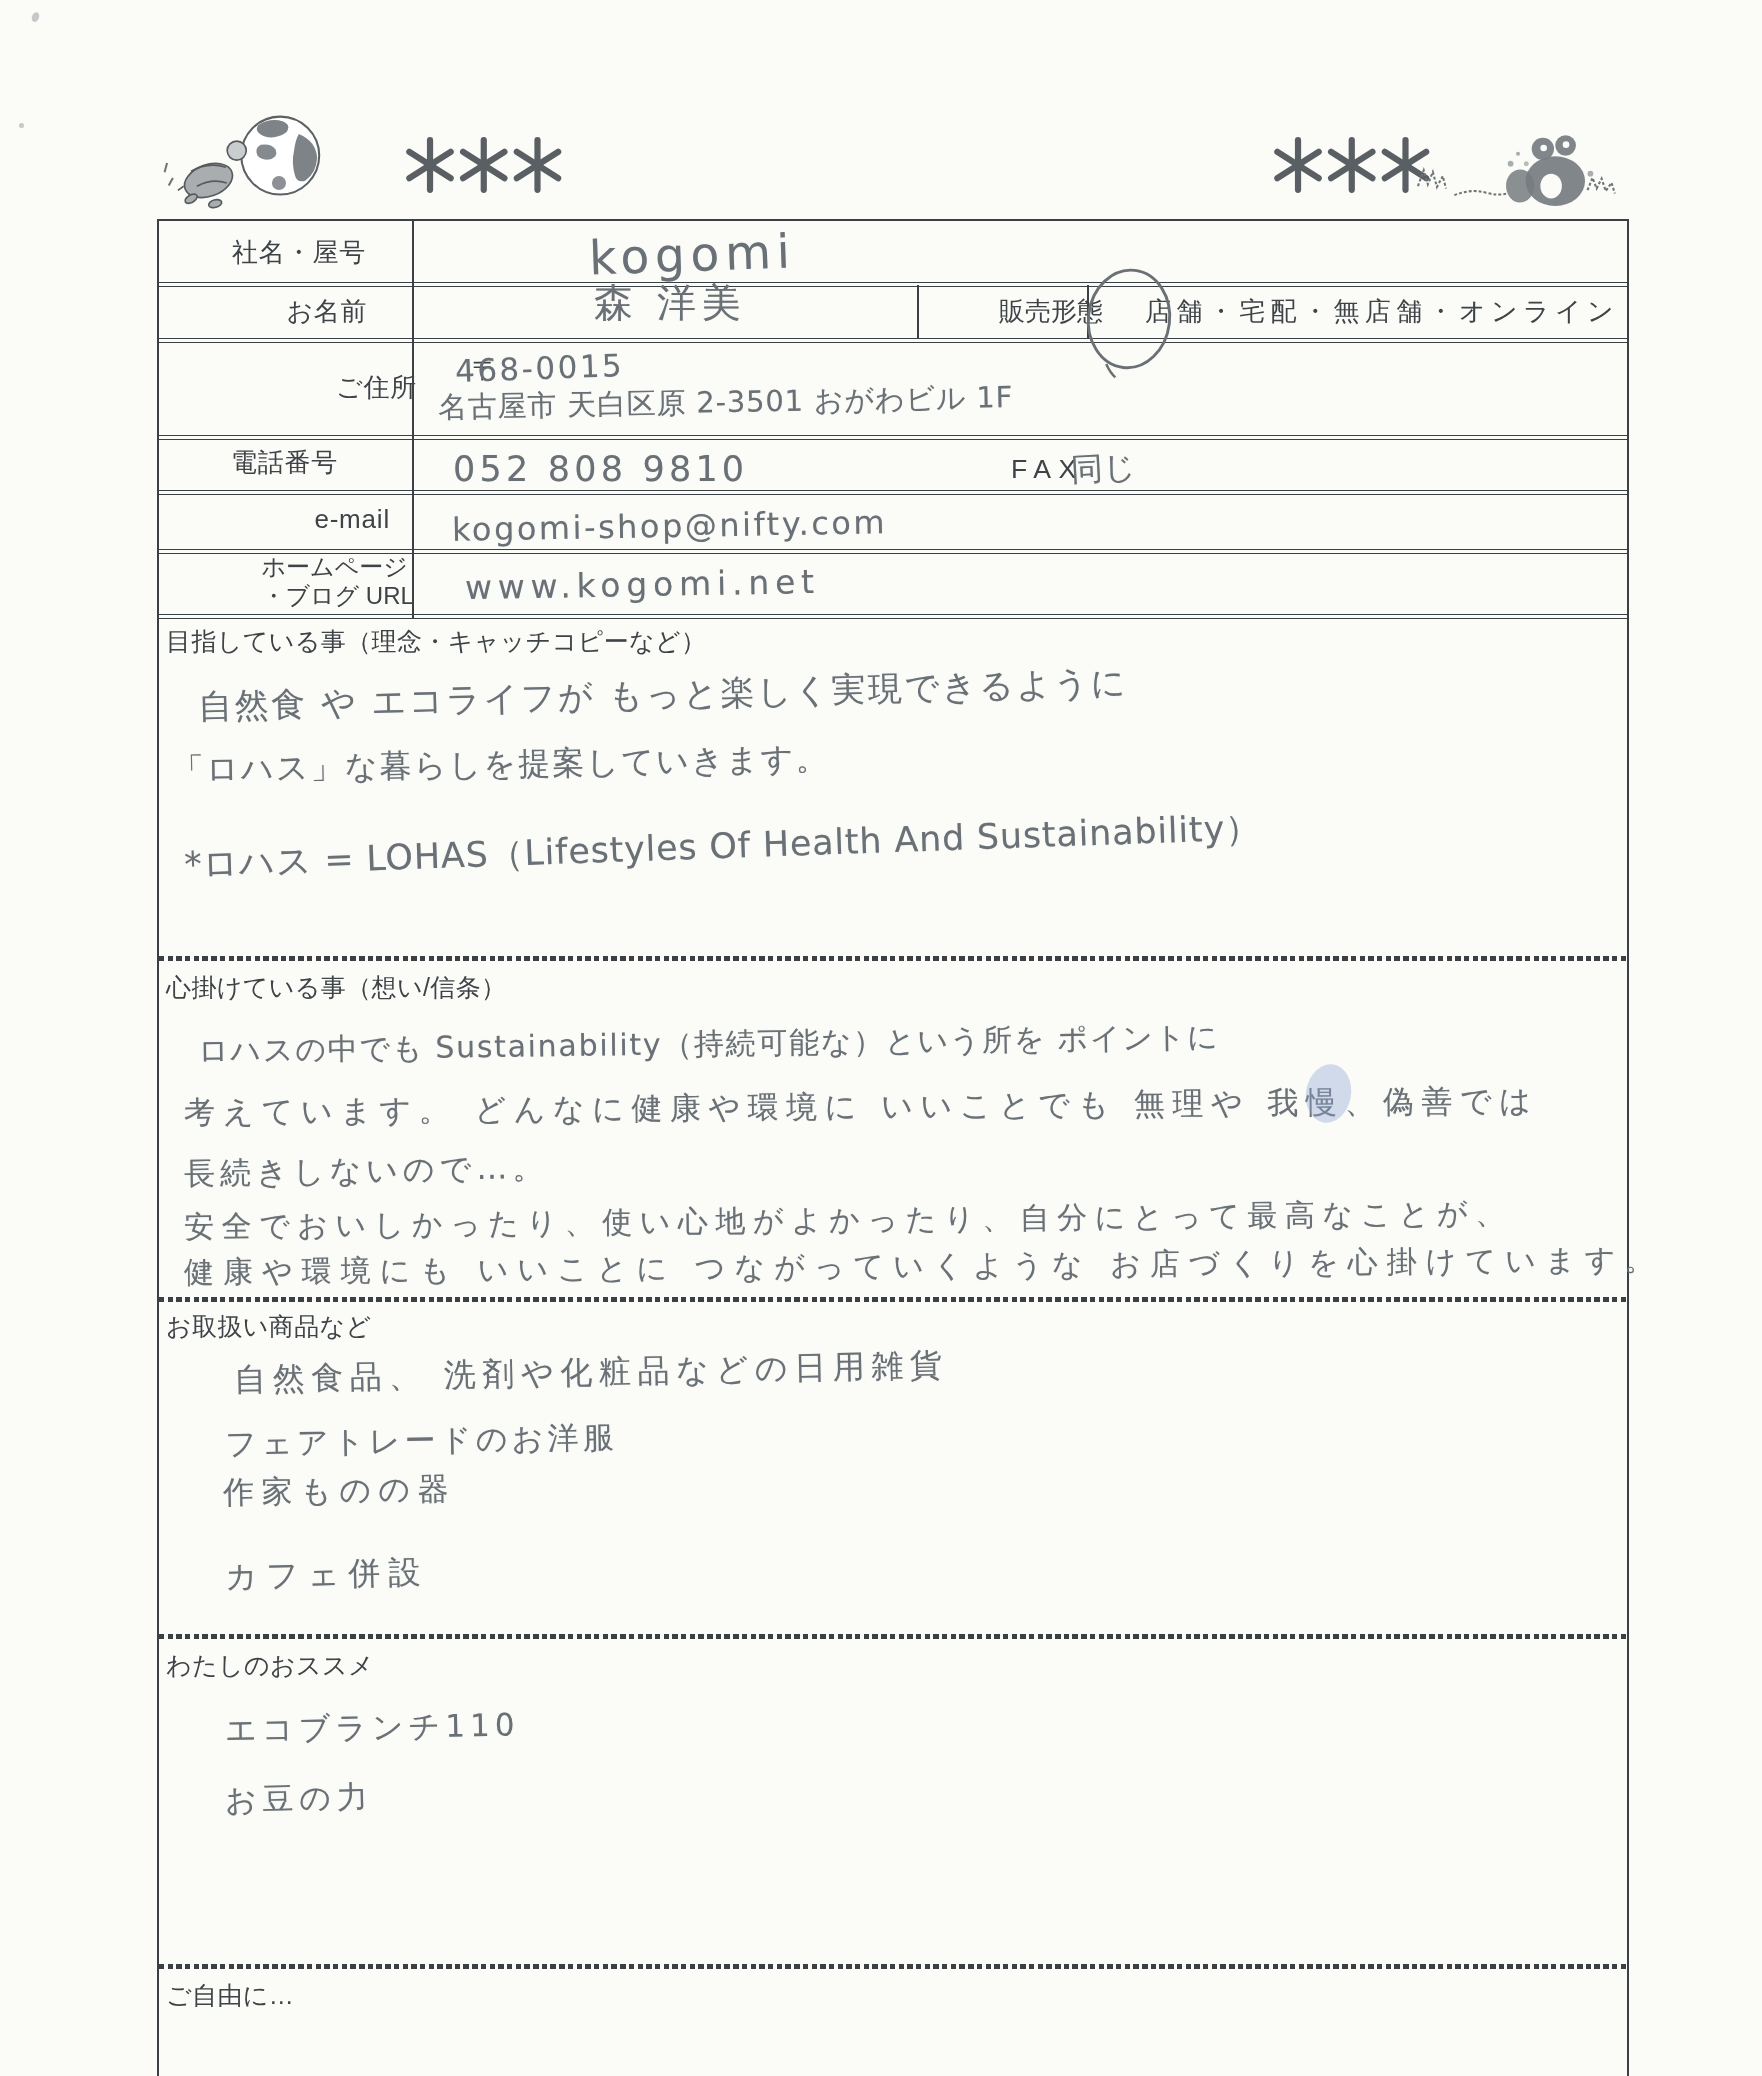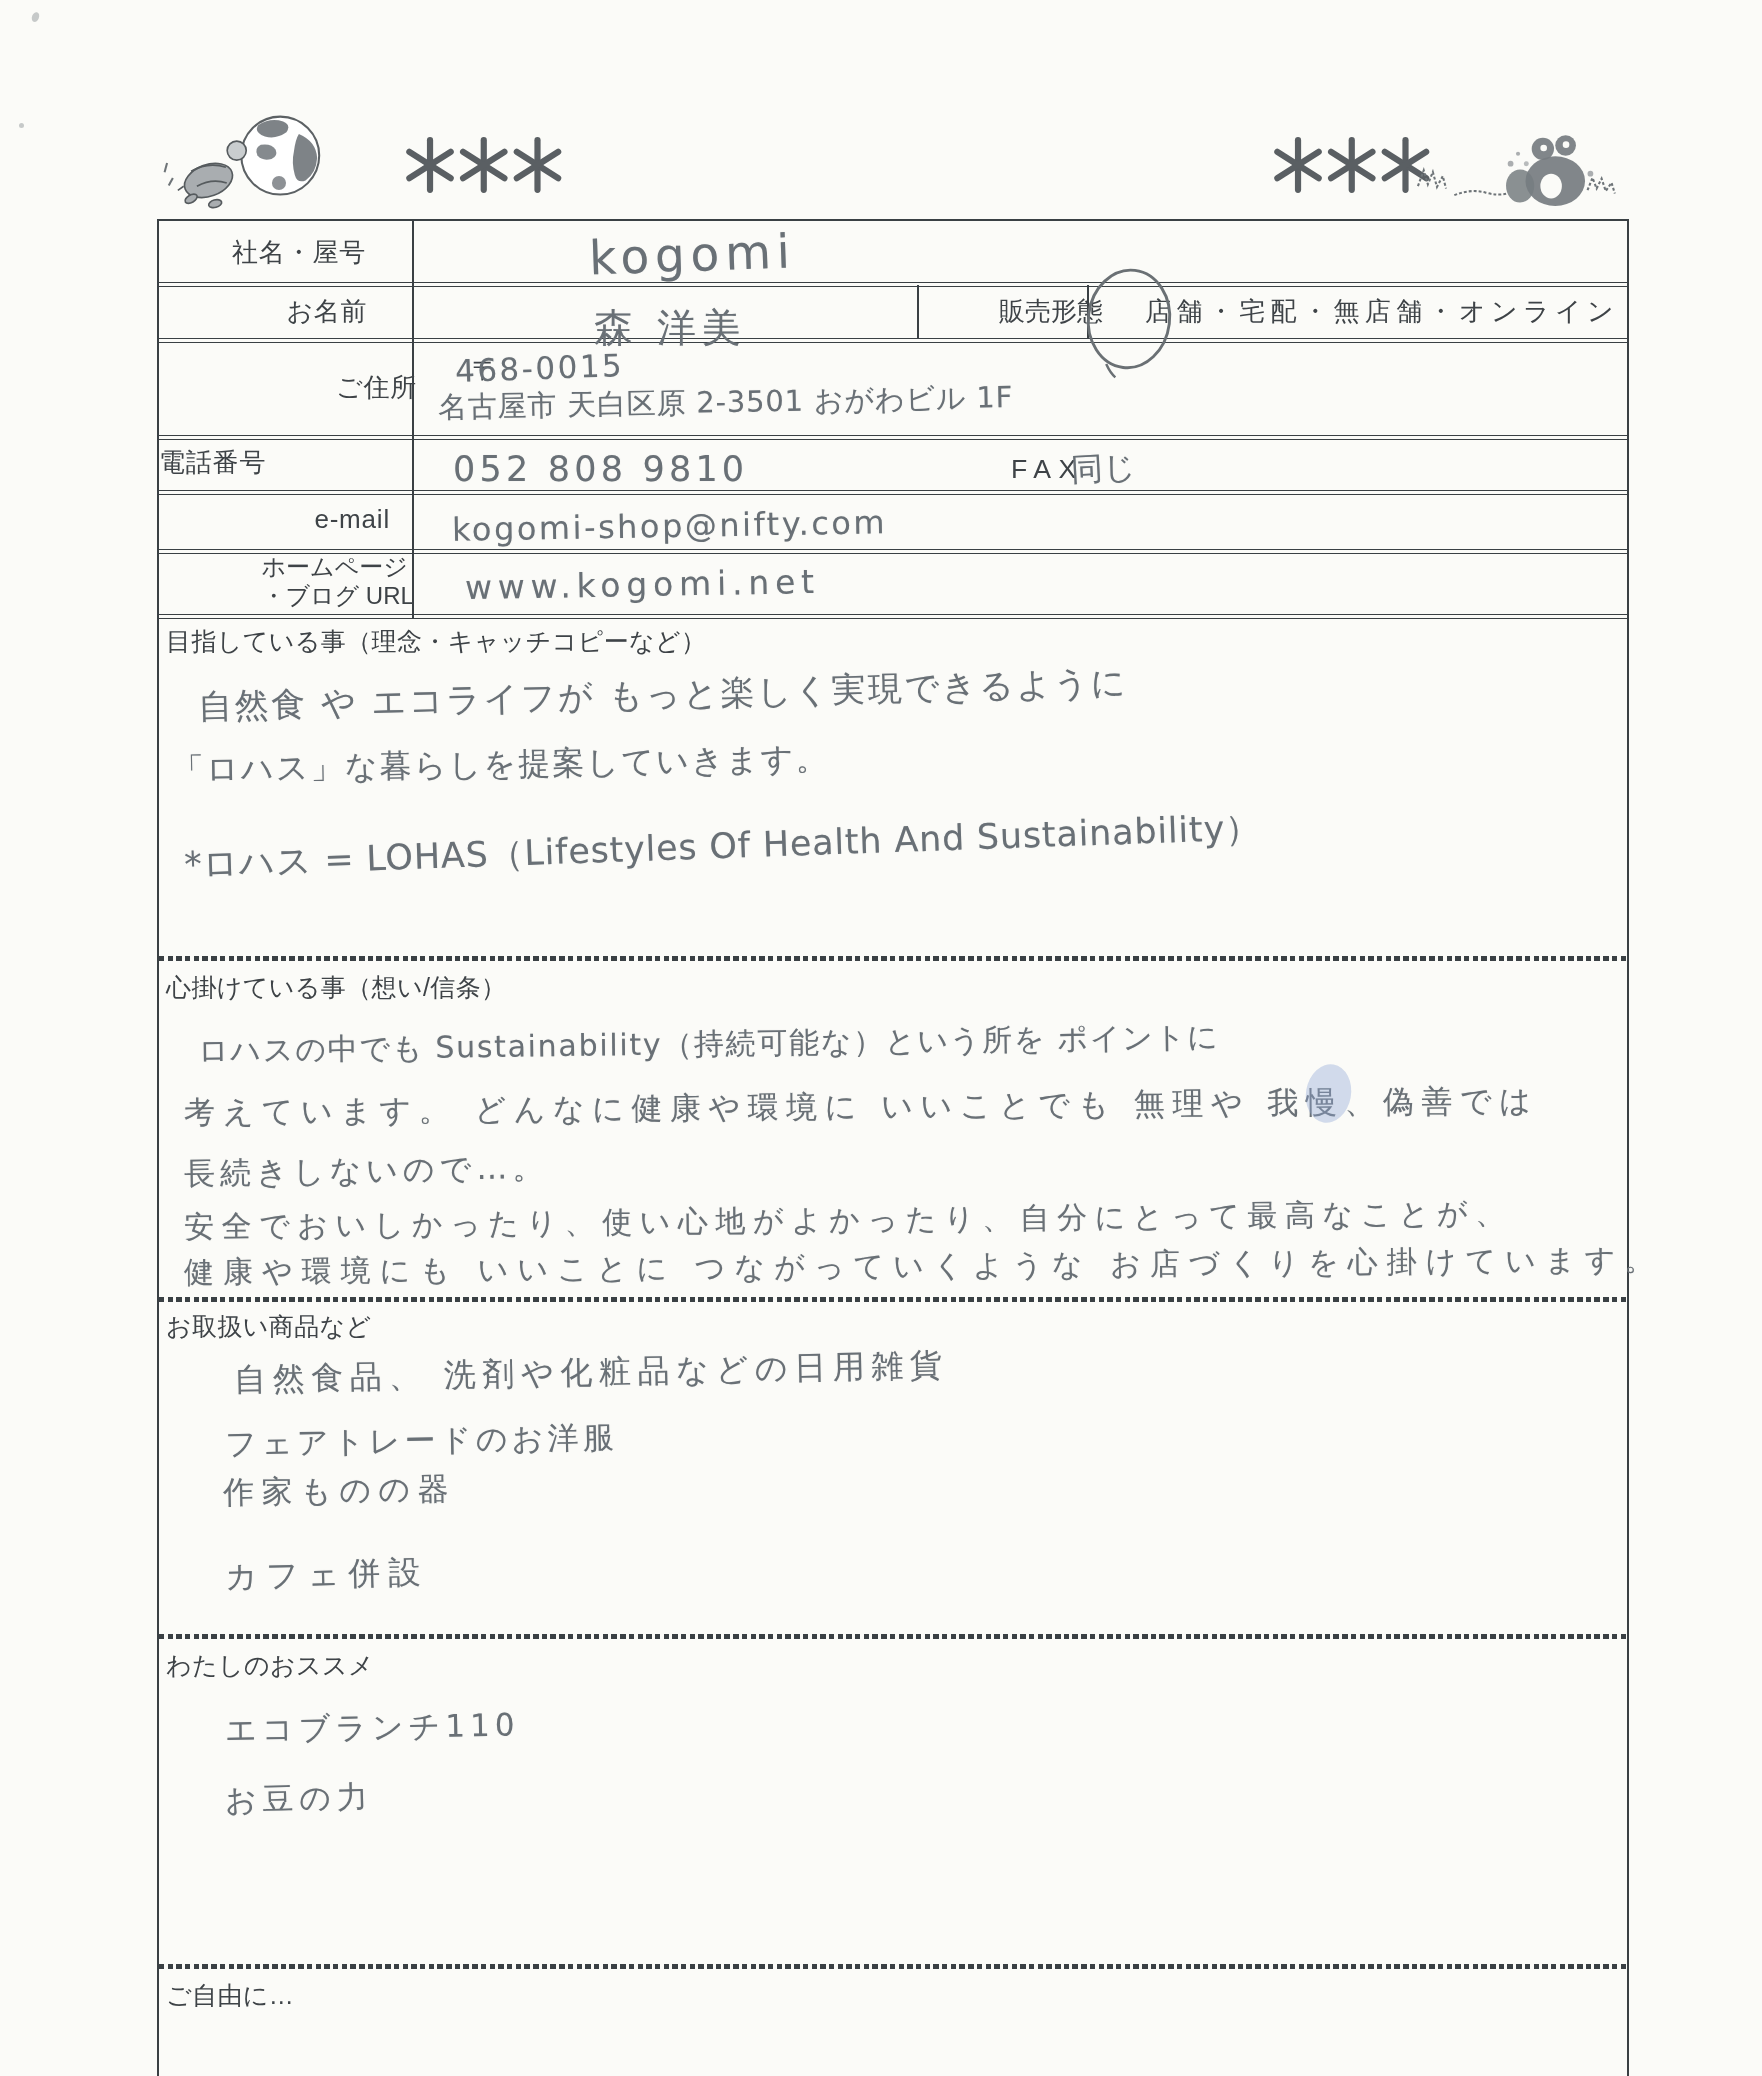--- a/index.html
+++ b/index.html
@@ -161,40 +161,40 @@
     <div class="vline" style="left:928px;top:64px;height:54px;"></div>
 
     <div class="cell lbl" style="left:0;top:0;width:253px;height:62px;justify-content:flex-end;padding-right:46px;padding-left:48px;">
       <span>社名・屋号</span>
     </div>
     <div class="hw abs" style="left:430px;top:5.8px;font-size:47px;letter-spacing:5.8px;transform:rotate(-2deg);">kogomi</div>
 
     <div class="cell lbl" style="left:0;top:63px;width:225px;height:54px;justify-content:flex-end;padding-right:16.6px;">
       <span>お名前</span>
     </div>
-    <div class="hw abs" style="left:435px;top:80px;font-size:39px;letter-spacing:5.8px;">森 洋美</div>
+    <div class="hw abs" style="left:435px;top:55px;font-size:39px;letter-spacing:5.8px;">森 洋美</div>
     <div class="cell pr" style="left:760px;top:63px;width:168px;height:54px;justify-content:center;font-size:26px;">
       <span>販売形態</span>
     </div>
     <div class="cell pr" style="left:938px;top:63px;width:532px;height:54px;font-size:26px;letter-spacing:5.4px;">
       <span>店舗・宅配・無店舗・オンライン</span>
     </div>
     <svg class="abs" style="left:922px;top:42px;" width="96" height="116" viewBox="0 0 230 280">
       <ellipse cx="115" cy="135" rx="98" ry="118" fill="none" stroke="#6a7074" stroke-width="7" transform="rotate(7 115 135)"></ellipse>
       <path d="M60 244 q10 22 22 32" fill="none" stroke="#6a7074" stroke-width="6"></path>
     </svg>
 
     <div class="cell lbl" style="left:0;top:119px;width:253px;height:95px;justify-content:flex-end;padding-right:42px;margin-left:47px;">
       <span>ご住所</span>
     </div>
     <div class="pr abs" style="left:265px;top:132px;font-size:26.6px;">〒</div>
     <div class="hw abs" style="left:296px;top:129px;font-size:31px;letter-spacing:2.5px;transform:rotate(-2deg);">468-0015</div>
     <div class="hw abs" style="left:279px;top:162px;font-size:29px;letter-spacing:0.8px;transform:rotate(-1deg);">名古屋市 天白区原 2-3501 おがわビル 1F</div>
 
-    <div class="cell lbl" style="left:0;top:214px;width:253px;height:55px;justify-content:flex-start;padding-right:2px;">
+    <div class="cell lbl" style="left:0;top:214px;width:253px;height:55px;justify-content:center;padding-right:2px;">
       <span>電話番号</span>
     </div>
     <div class="hw abs" style="left:294px;top:228px;font-size:35px;letter-spacing:4.2px;">052 808 9810</div>
     <div class="pr abs" style="left:804px;top:233px;font-size:26.6px;letter-spacing:7.5px;">FAX</div>
     <div class="hw abs" style="left:912px;top:226px;font-size:32px;transform:rotate(-3deg);">同じ</div>
 
     <div class="cell lbl" style="left:0;top:269px;width:253px;height:59px;justify-content:flex-end;padding-right:22px;">
       <span>e-mail</span>
     </div>
     <div class="hw abs" style="left:293px;top:286px;font-size:32px;letter-spacing:2.5px;transform:rotate(-1deg);">kogomi-shop@nifty.com</div>

